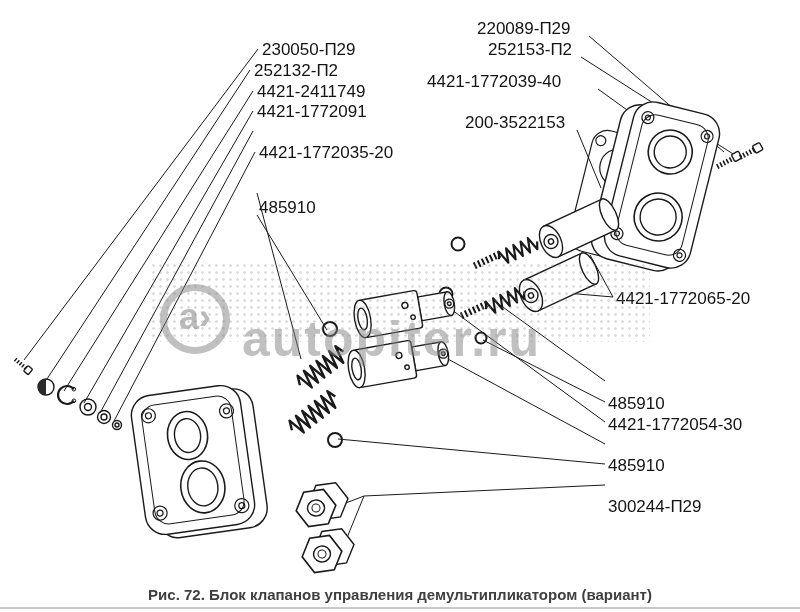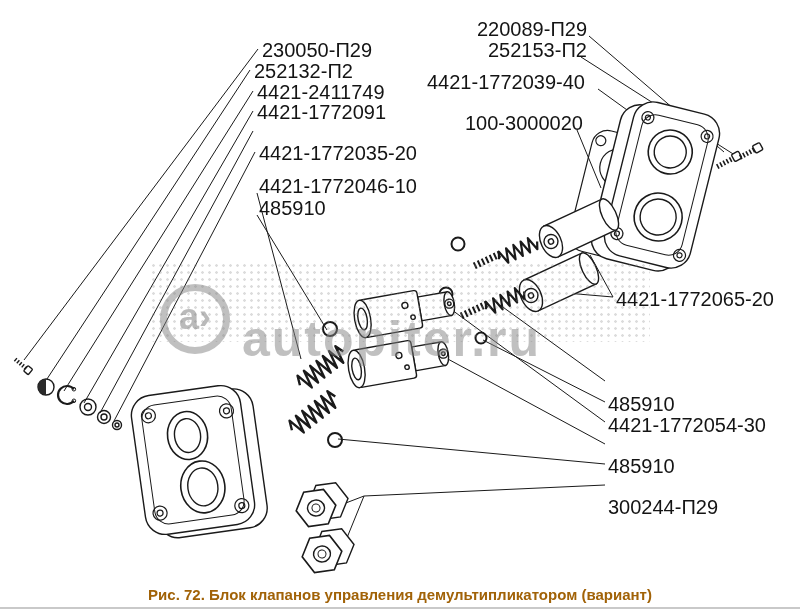--- a/index.html
+++ b/index.html
@@ -1,34 +1,34 @@
 <!DOCTYPE html>
 <html><head>
 <meta charset="utf-8">
 <style>
   html,body{margin:0;padding:0;background:#fff;}
   .stage{position:relative;width:800px;height:612px;background:#ffffff;overflow:hidden;
          font-family:"Liberation Sans", sans-serif;}
   .drawing{position:absolute;left:0;top:0;}
-  .lbl{position:absolute;font-size:20px;line-height:20px;color:#141414;white-space:nowrap;
+  .lbl{position:absolute;font-size:17px;line-height:20px;color:#141414;white-space:nowrap;
        font-family:"Liberation Sans", sans-serif;}
   
   #lbl1{left:262px;top:40px}  #lbl2{left:254px;top:61px}  #lbl3{left:257px;top:82px}
   #lbl4{left:257px;top:102px} #lbl5{left:257px;top:122px} #lbl6{left:259px;top:143px}
   #lbl7{left:259px;top:176px} #lbl8{left:259px;top:198px}
   
   #lbl9{left:477px;top:19px}  #lbl10{left:488px;top:40px} #lbl11{left:427px;top:72px}
   #lbl12{left:465px;top:113px}
   
   #lbl13{left:616px;top:289px}
   #lbl14{left:608px;top:373px} #lbl15{left:608px;top:394px} #lbl16{left:608px;top:415px}
   #lbl17{left:608px;top:436px} #lbl18{left:608px;top:456px} #lbl19{left:608px;top:497px}
 
   .caption{position:absolute;left:0;top:586px;width:800px;text-align:center;
-           font-size:15px;font-weight:bold;color:#a16207;}
+           font-size:15px;font-weight:bold;color:#404040;}
   .bottom-rule{position:absolute;left:0;top:607px;width:800px;height:2px;background:#c9c9c9;}
 
   .wm-dots{position:absolute;left:150px;top:262px;width:500px;height:80px;
            background-image:radial-gradient(circle, rgba(130,130,130,.28) 1.2px, transparent 1.5px);
            background-size:7px 7px;pointer-events:none;}
   .watermark{position:absolute;left:160px;top:270px;display:flex;align-items:center;gap:12px;
              pointer-events:none;}
   .wm-logo{width:56px;height:56px;border:7px solid rgba(130,130,130,.5);border-radius:50%;
            color:rgba(130,130,130,.55);font-size:36px;font-weight:bold;line-height:52px;
            text-align:center;}
@@ -225,26 +225,25 @@
       <ellipse cx="0" cy="0" rx="8.5" ry="8"></ellipse>
       <circle cx="0" cy="0" r="4" stroke-width="1"></circle>
     </g>
   </svg>
 
   <div class="lbl" id="lbl1">230050-П29</div>
   <div class="lbl" id="lbl2">252132-П2</div>
   <div class="lbl" id="lbl3">4421-2411749</div>
   <div class="lbl" id="lbl4">4421-1772091</div>
   <div class="lbl" id="lbl6">4421-1772035-20</div>
-  <div class="lbl" id="lbl7">4421-1772046-10</div>
   <div class="lbl" id="lbl8">485910</div>
   <div class="lbl" id="lbl9">220089-П29</div>
   <div class="lbl" id="lbl10">252153-П2</div>
   <div class="lbl" id="lbl11">4421-1772039-40</div>
-  <div class="lbl" id="lbl12">100-3000020</div>
+  <div class="lbl" id="lbl12">200-3522153</div>
   <div class="lbl" id="lbl13">4421-1772065-20</div>
   <div class="lbl" id="lbl15">485910</div>
   <div class="lbl" id="lbl16">4421-1772054-30</div>
   <div class="lbl" id="lbl18">485910</div>
   <div class="lbl" id="lbl19">300244-П29</div>
 
   <div class="wm-dots"></div>
   <div class="watermark">
     <div class="wm-logo">a›</div>
     <div class="wm-text">autopiter.ru</div>

